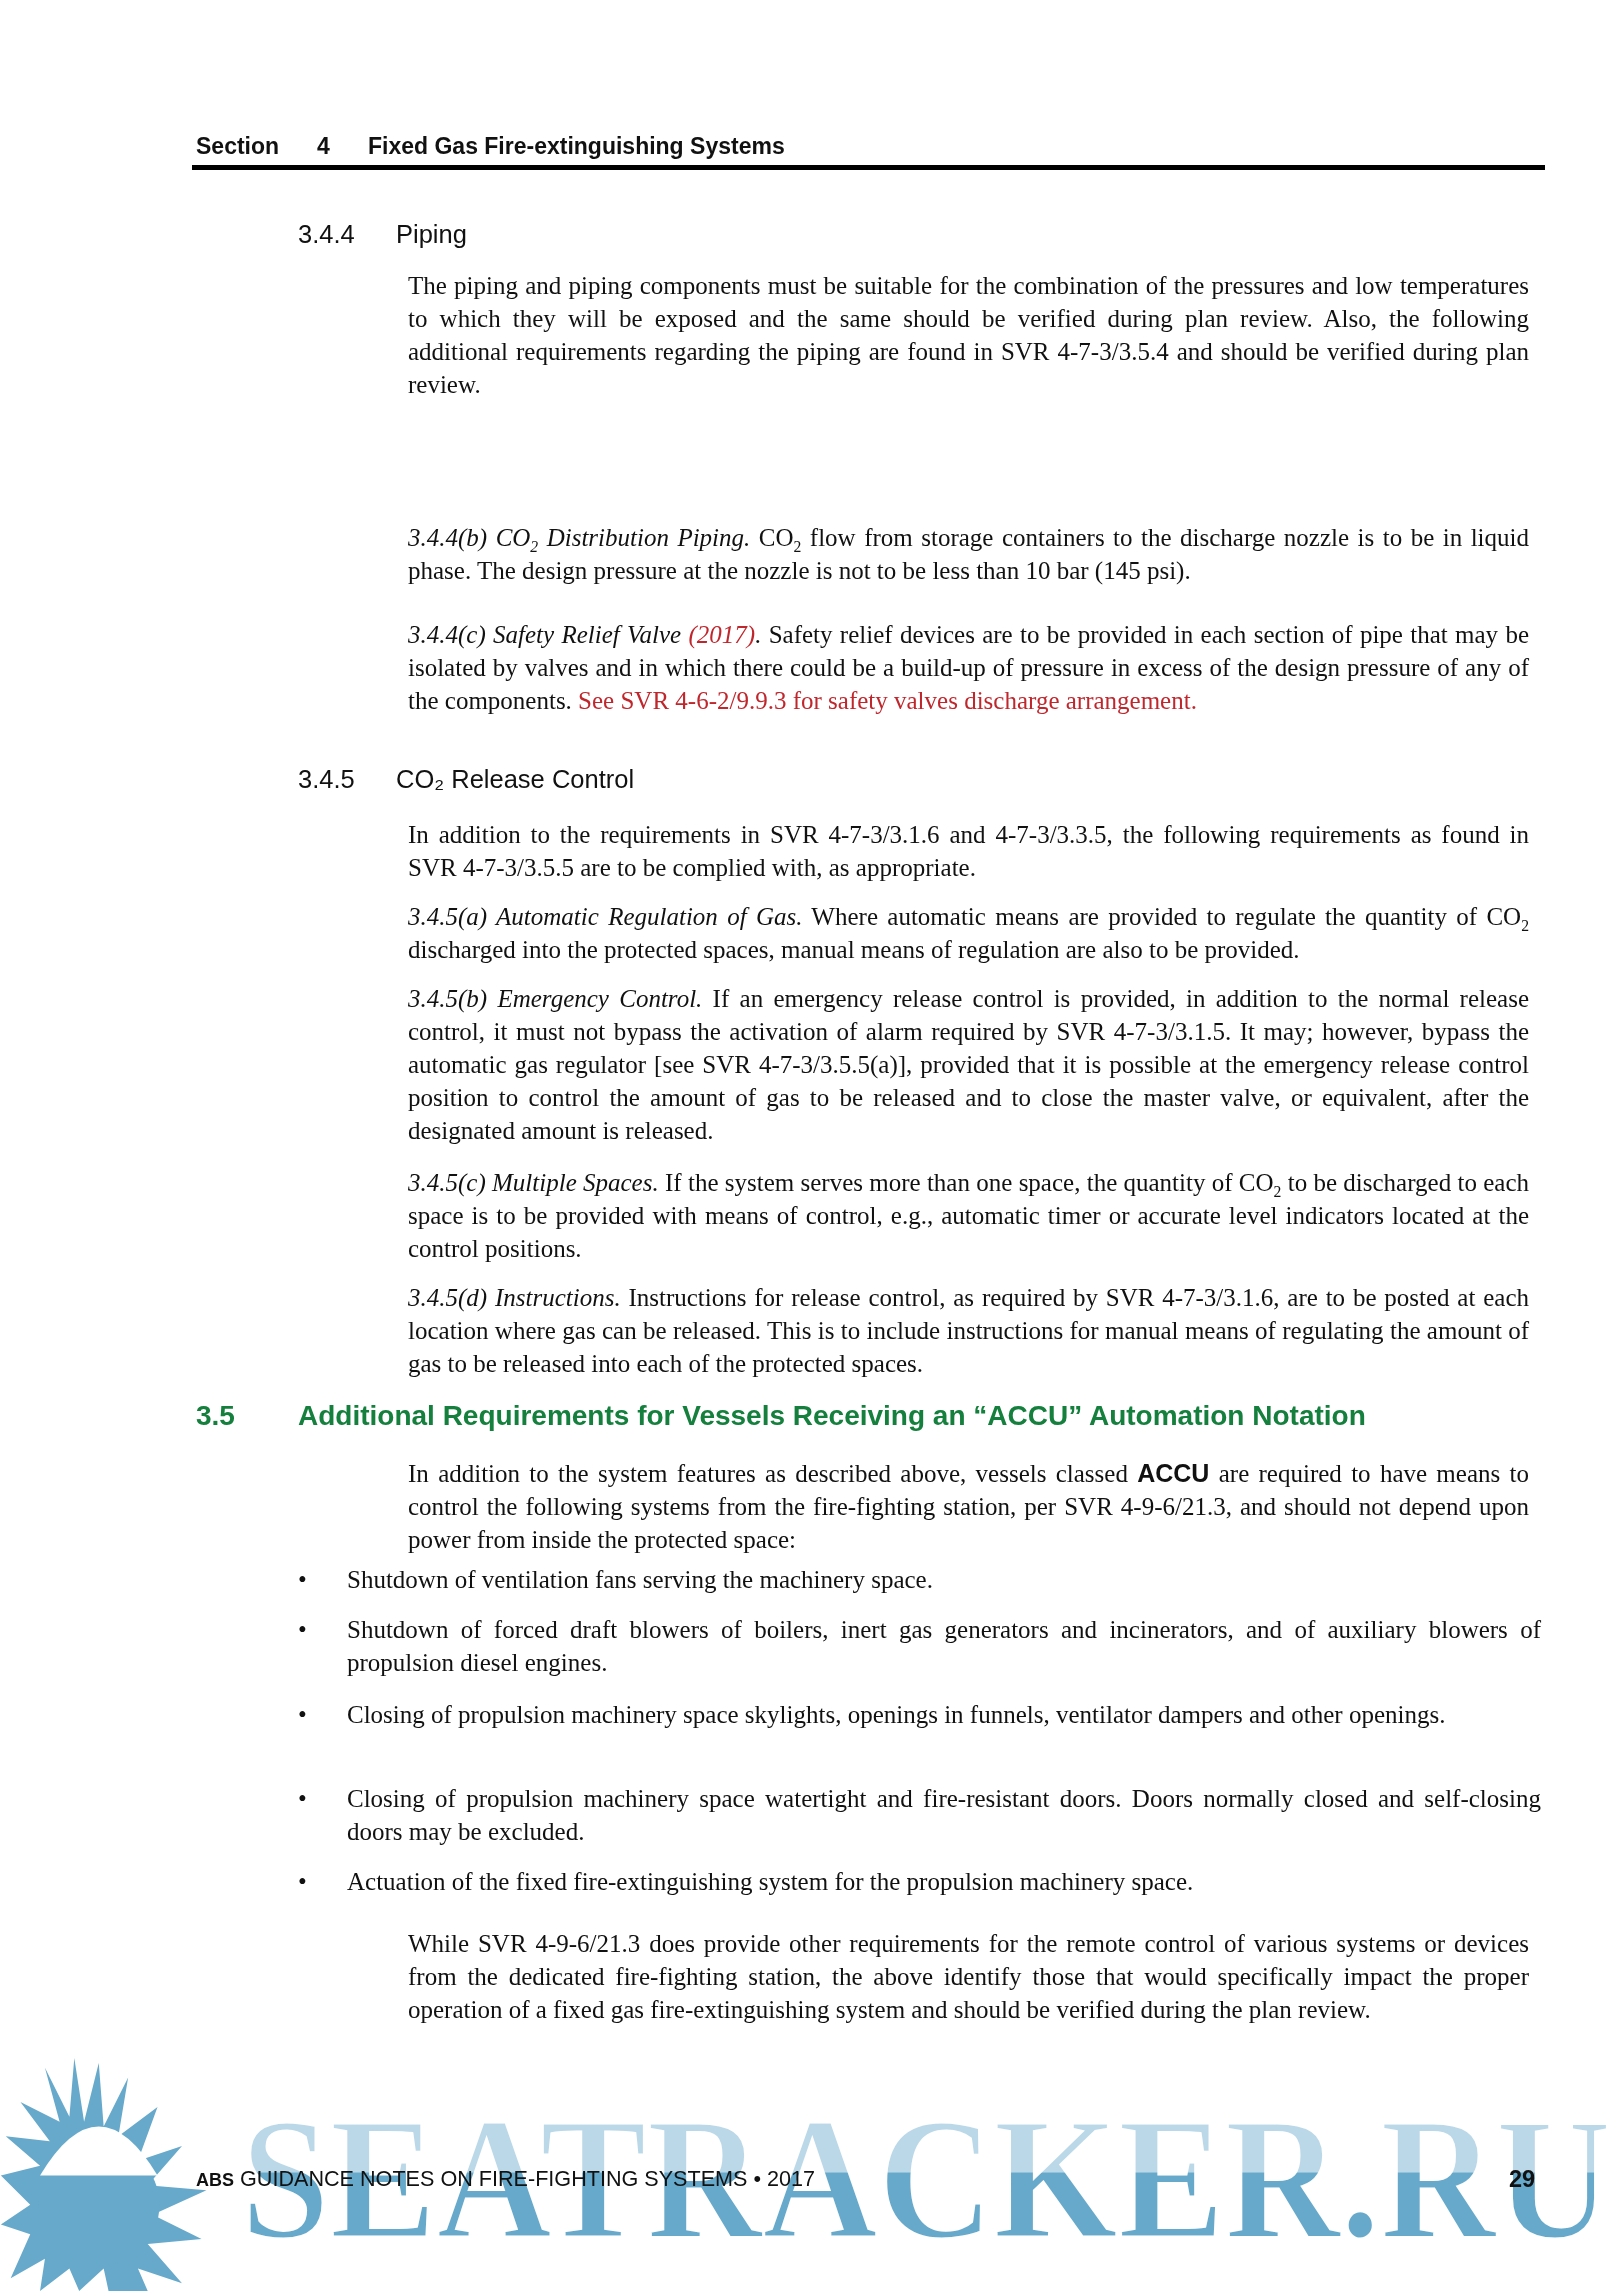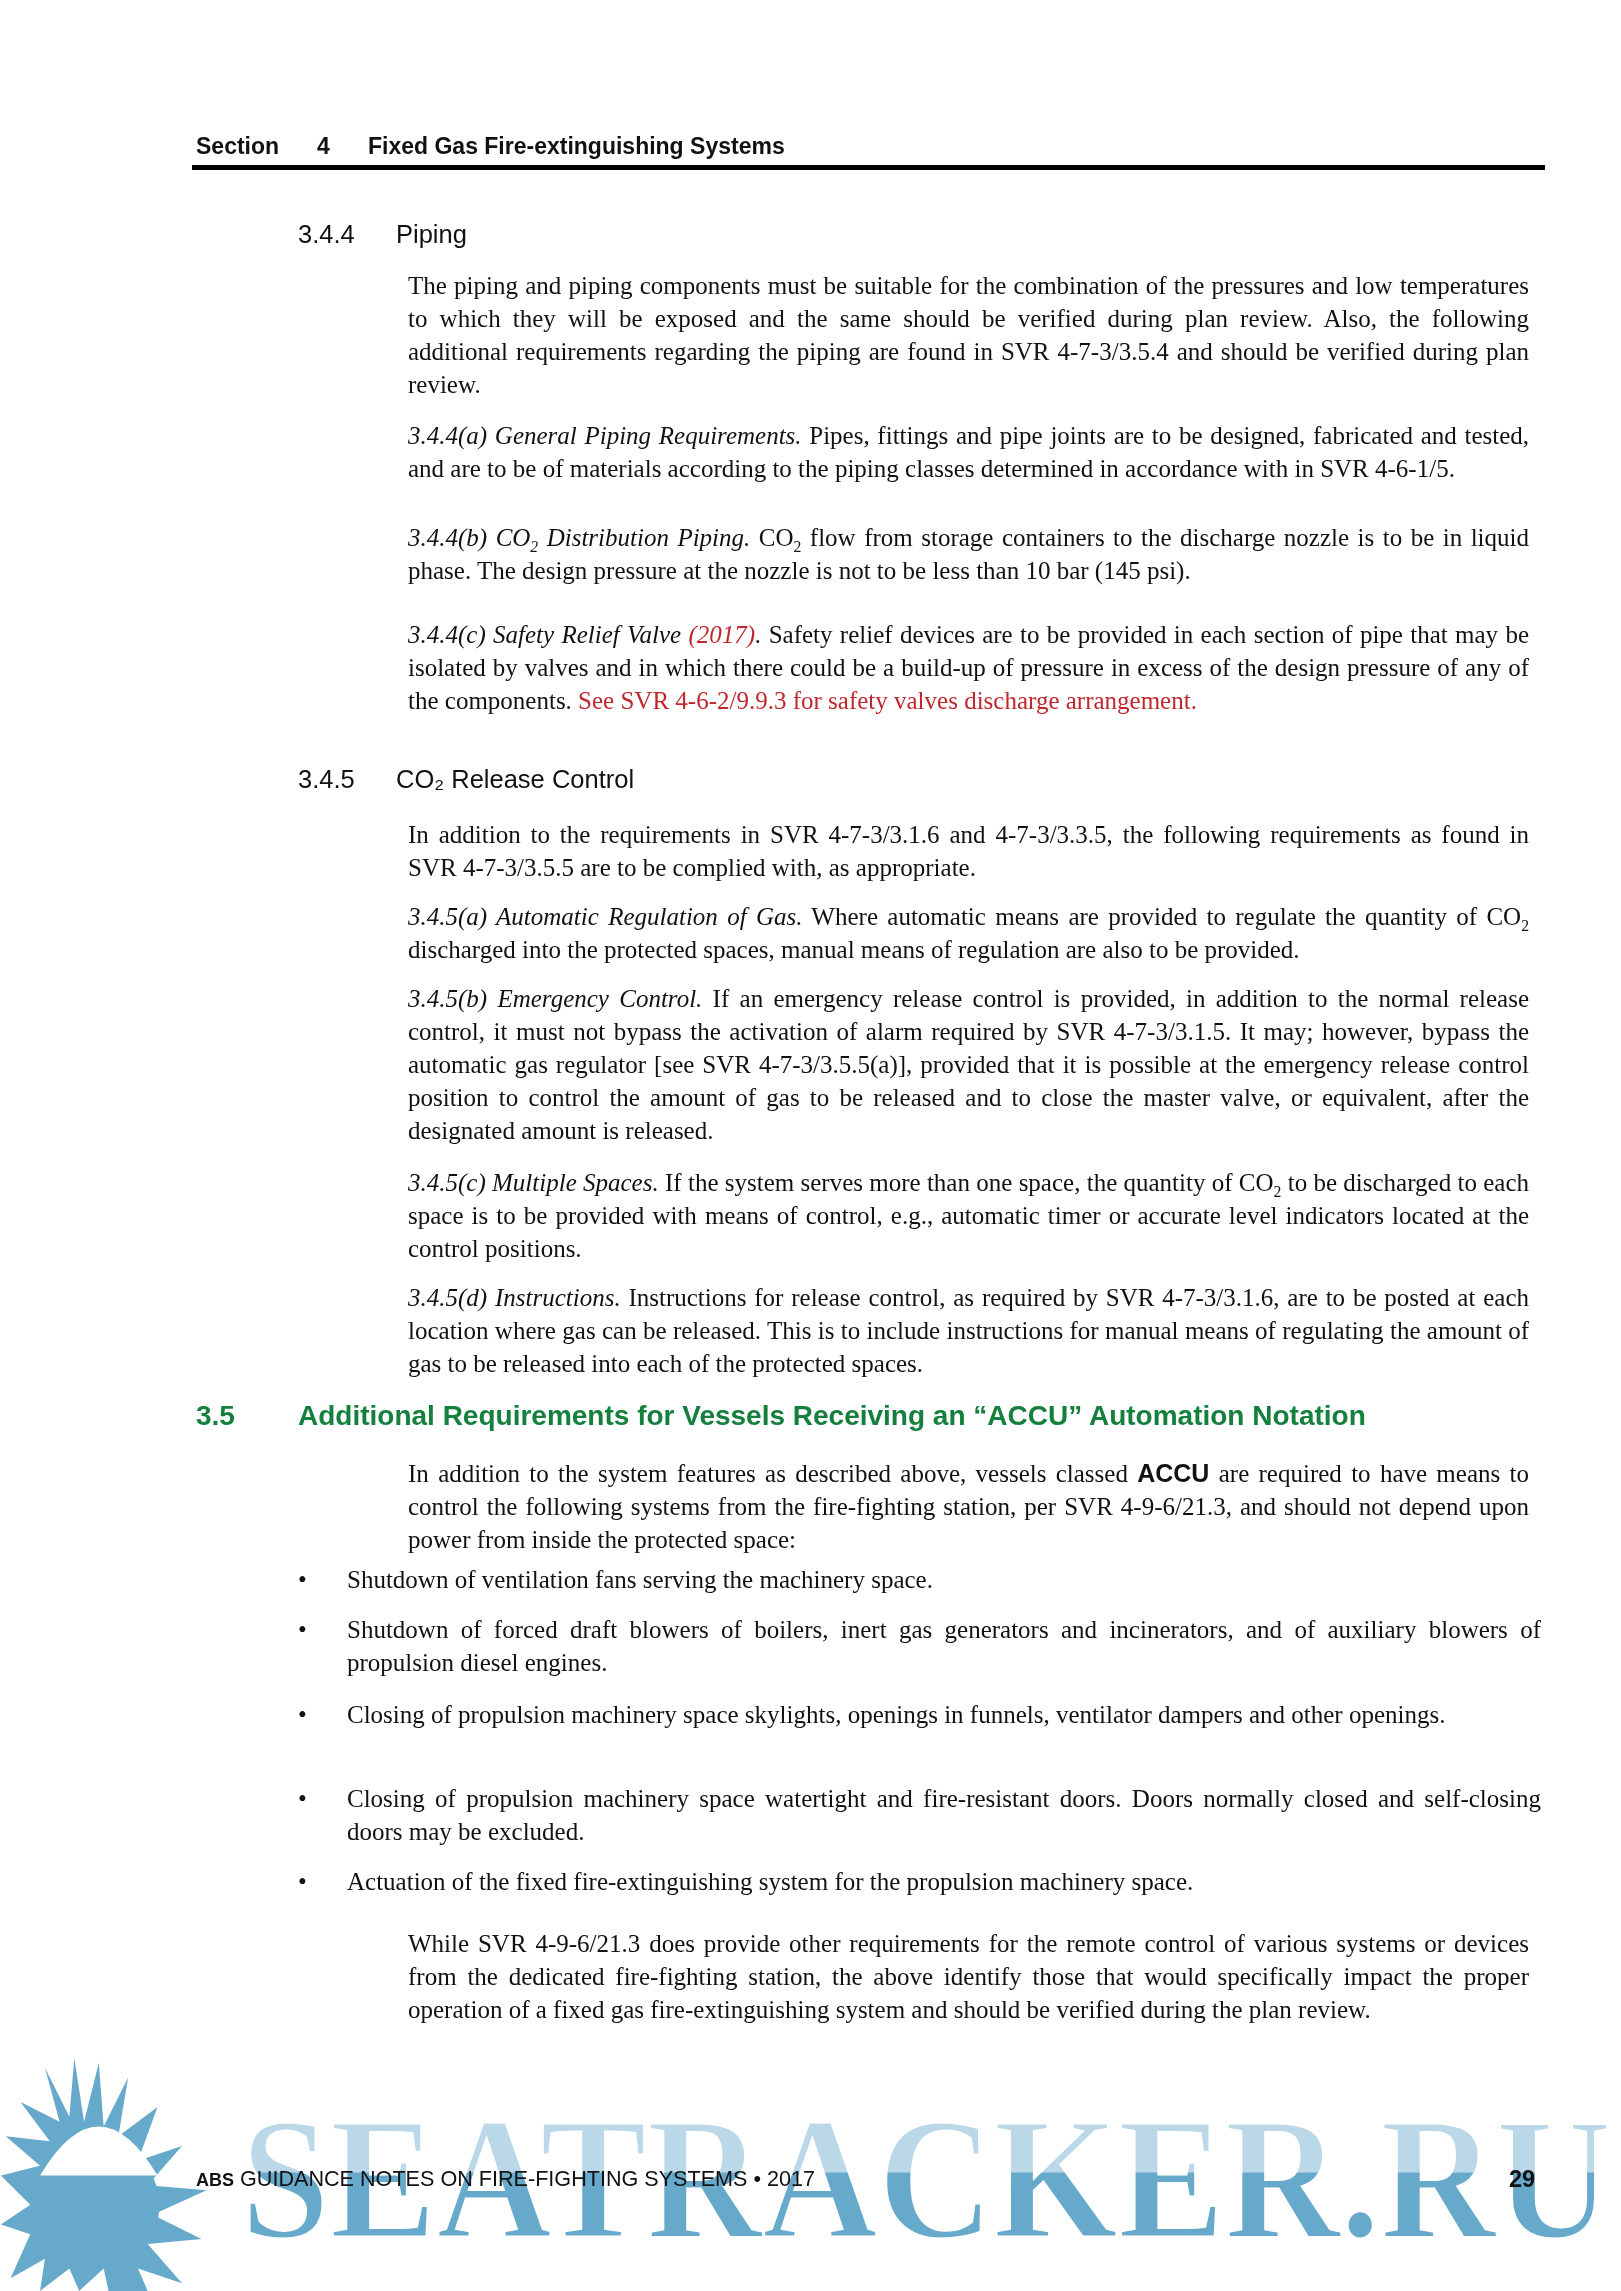--- a/index.html
+++ b/index.html
@@ -52,23 +52,20 @@
 
   <div class="h4" style="left:298px; top:220px;">
     <span class="num">3.4.4</span>
     <span class="title">Piping</span>
   </div>
 
   <div class="block serif" style="top:257px;">
     <p class="para">The piping and piping components must be suitable for the combination of the pressures and low temperatures to which they will be exposed and the same should be verified during plan review. Also, the following additional requirements regarding the piping are found in SVR 4-7-3/3.5.4 and should be verified during plan review.</p>
   </div>
 
-  <div class="block serif" style="top:407px;">
-    <p class="para"><i class="lbl">3.4.4(a)  General Piping Requirements.</i><span> Pipes, fittings and pipe joints are to be designed, fabricated and tested, and are to be of materials according to the piping classes determined in accordance with in SVR 4-6-1/5.</span></p>
-  </div>
 
   <div class="block serif" style="top:509px;">
     <p class="para"><i class="lbl"><span>3.4.4(b)  CO</span><sub>2</sub><span> Distribution Piping.</span></i><span>  CO</span><sub>2</sub><span> flow from storage containers to the discharge nozzle is to be in liquid phase.  The design pressure at the nozzle is not to be less than 10 bar (145 psi).</span></p>
   </div>
 
   <div class="block serif" style="top:606px;">
     <p class="para"><i class="lbl">3.4.4(c)  Safety Relief Valve </i><i class="lbl red">(2017)</i><i class="lbl">.</i><span>  Safety relief devices are to be provided in each section of pipe that may be isolated by valves and in which there could be a build-up of pressure in excess of the design pressure of any of the components. </span><span class="red">See SVR 4-6-2/9.9.3 for safety valves discharge arrangement.</span></p>
   </div>
 
   <div class="h4" style="left:298px; top:765px;">

